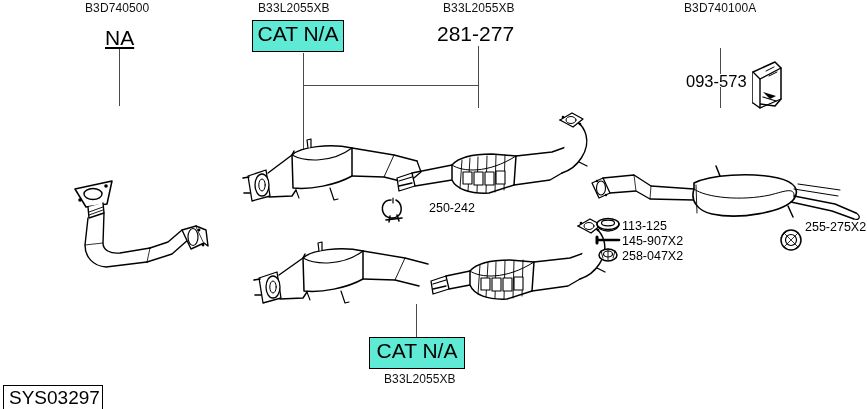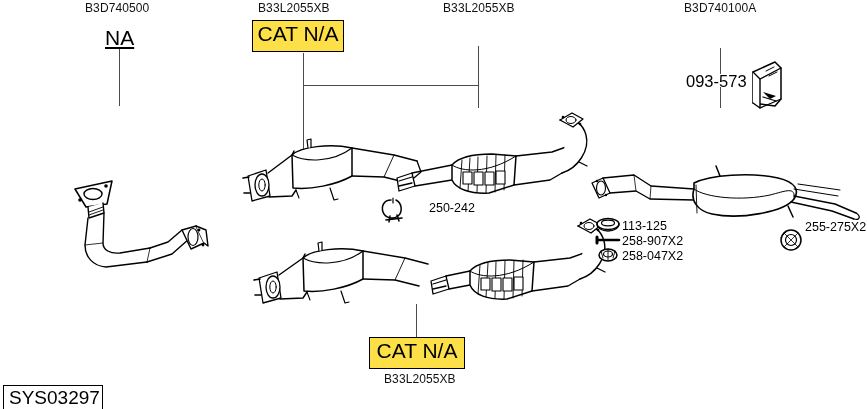--- a/index.html
+++ b/index.html
@@ -45,21 +45,21 @@
   .pn-list {
     position: absolute;
     font-size: 12.5px;
     line-height: 14.5px;
     white-space: nowrap;
     color: #000;
   }
   .boxed {
     position: absolute;
     border: 1.6px solid #000;
-    background: #fde047;
+    background: #5eead4;
     font-size: 21px;
     line-height: 24px;
     text-align: center;
     white-space: nowrap;
     color: #000;
     box-sizing: border-box;
     padding: 1px 4px 3px 4px;
   }
   .sysbox {
     position: absolute;
@@ -108,32 +108,33 @@
 
   <div class="vline" style="left:416px; top:304px; height:33px;"></div>
 
   <div class="pn-small" style="left:85px; top:2px;">B3D740500</div>
   <div class="pn-big" style="left:105px; top:26px;text-decoration:underline;">NA</div>
 
   <div class="pn-small" style="left:258px; top:2px;">B33L2055XB</div>
   <div class="boxed" style="left:252px; top:20px; width:92px; height:32px;">CAT N/A</div>
 
   <div class="pn-small" style="left:443px; top:2px;">B33L2055XB</div>
+  <div class="pn-big" style="left:437px; top:22px;">281-277</div>
 
   <div class="pn-small" style="left:684px; top:2px;">B3D740100A</div>
 
   <div class="pn-mid" style="left:686px; top:72px;">093-573</div>
 
   <div class="boxed" style="left:369px; top:337px; width:96px; height:32px;">CAT N/A</div>
   <div class="pn-small" style="left:384px; top:373px;">B33L2055XB</div>
 
   <div class="sysbox" style="left:3px; top:385px; width:100px; height:26px;">SYS03297</div>
 
   <div class="pn-list" style="left:622px; top:219px;">113-125</div>
-  <div class="pn-list" style="left:622px; top:234px;">258-907X2</div>
+  <div class="pn-list" style="left:622px; top:234px;">145-907X2</div>
   <div class="pn-list" style="left:622px; top:249px;">258-047X2</div>
   <div class="pn-list" style="left:409px; top:201px;margin-left:20px;">250-242</div>
   <div class="pn-list" style="left:805px; top:220px;">255-275X2</div>
 
   <svg class="svg-layer" viewBox="0 0 867 409">
     <g fill="none" stroke="#000" stroke-width="1.4" stroke-linejoin="round" stroke-linecap="round">
 
       <g>
 
         <path d="M75,189 L112,181 L107,204 L86,207 Z" fill="#fff" stroke-width="1.5"></path>

